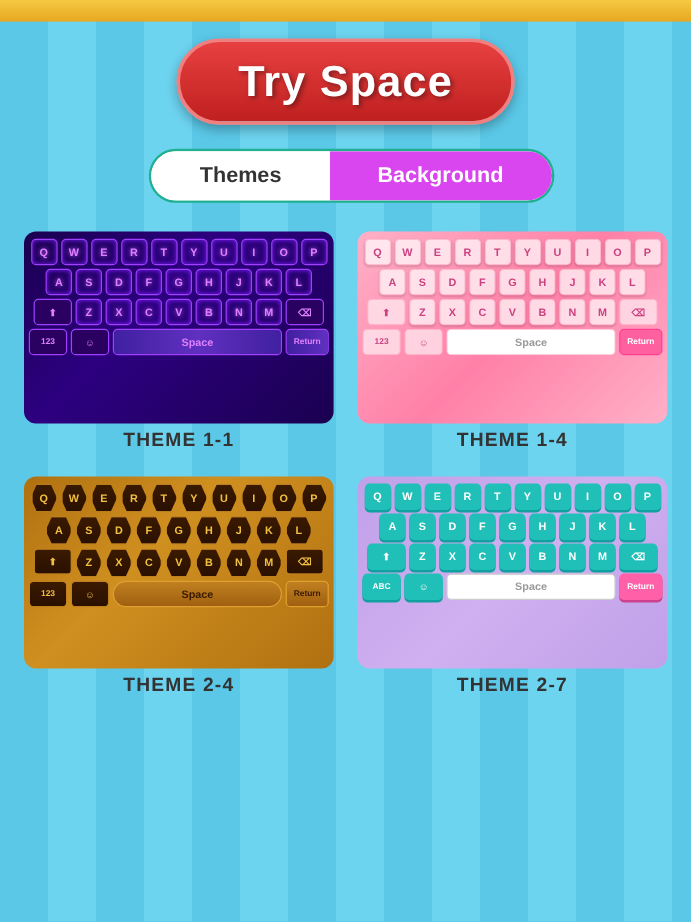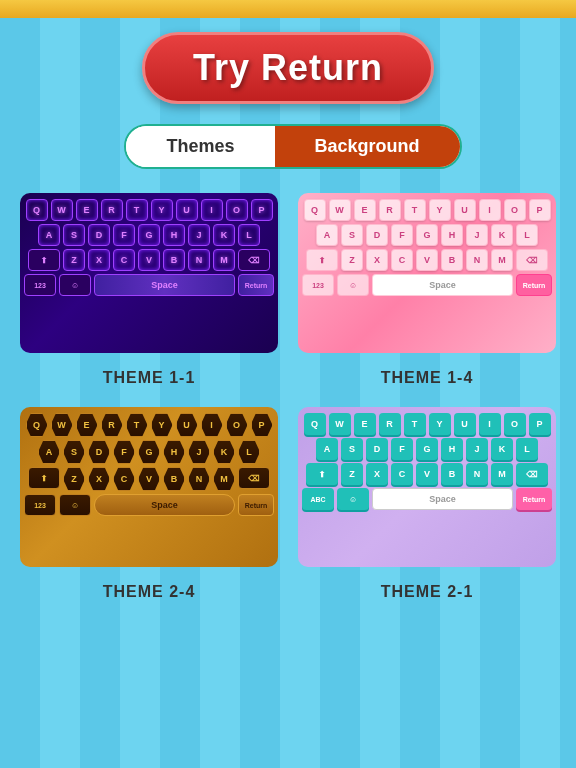--- a/index.html
+++ b/index.html
@@ -73,21 +73,21 @@
       padding: 10px 40px;
       font-size: 18px;
       font-weight: 700;
       cursor: pointer;
     }
     .tab-item.active-tab {
       background: white;
       color: #333;
     }
     .tab-item.inactive-tab {
-      background: #c2410c;
+      background: #d946ef;
       color: white;
     }
 
     
     .themes-grid {
       display: grid;
       grid-template-columns: 1fr 1fr;
       gap: 20px;
       margin-top: 24px;
       padding: 0 20px;
@@ -101,21 +101,21 @@
 
     .keyboard-preview {
       width: 258px;
       height: 160px;
       border-radius: 10px;
       overflow: hidden;
       position: relative;
     }
 
     .theme-label {
-      margin-top: 16px;
+      margin-top: 6px;
       font-size: 16px;
       font-weight: 800;
       color: #333;
       letter-spacing: 1px;
     }
 
     
     .theme-1-1 {
       background: linear-gradient(135deg, #1a0050 0%, #2d0080 40%, #1a0050 100%);
     }
@@ -288,21 +288,21 @@
   </style>
 </head>
 <body>
 
 <div class="bg-stripes"></div>
 <div class="top-bar"></div>
 
 <div class="content">
 
   <div class="title-container">
-    <span class="title-text">Try Return</span>
+    <span class="title-text">Try Space</span>
   </div>
 
   <div class="tab-switcher">
     <div class="tab-item active-tab">Themes</div>
     <div class="tab-item inactive-tab">Background</div>
   </div>
 
   <div class="themes-grid">
 
     <div class="theme-card">
@@ -487,17 +487,17 @@
             <div class="fn-key">⌫</div>
           </div>
           <div class="bottom-row kb-row">
             <div class="fn-key" style="font-size:7px">ABC</div>
             <div class="fn-key">☺</div>
             <div class="space-bar">Space</div>
             <div class="ret-key" style="font-size:7px">Return</div>
           </div>
         </div>
       </div>
-      <span class="theme-label">THEME 2-1</span>
+      <span class="theme-label">THEME 2-7</span>
     </div>
 
   </div>
 </div>
 
 </body></html>

